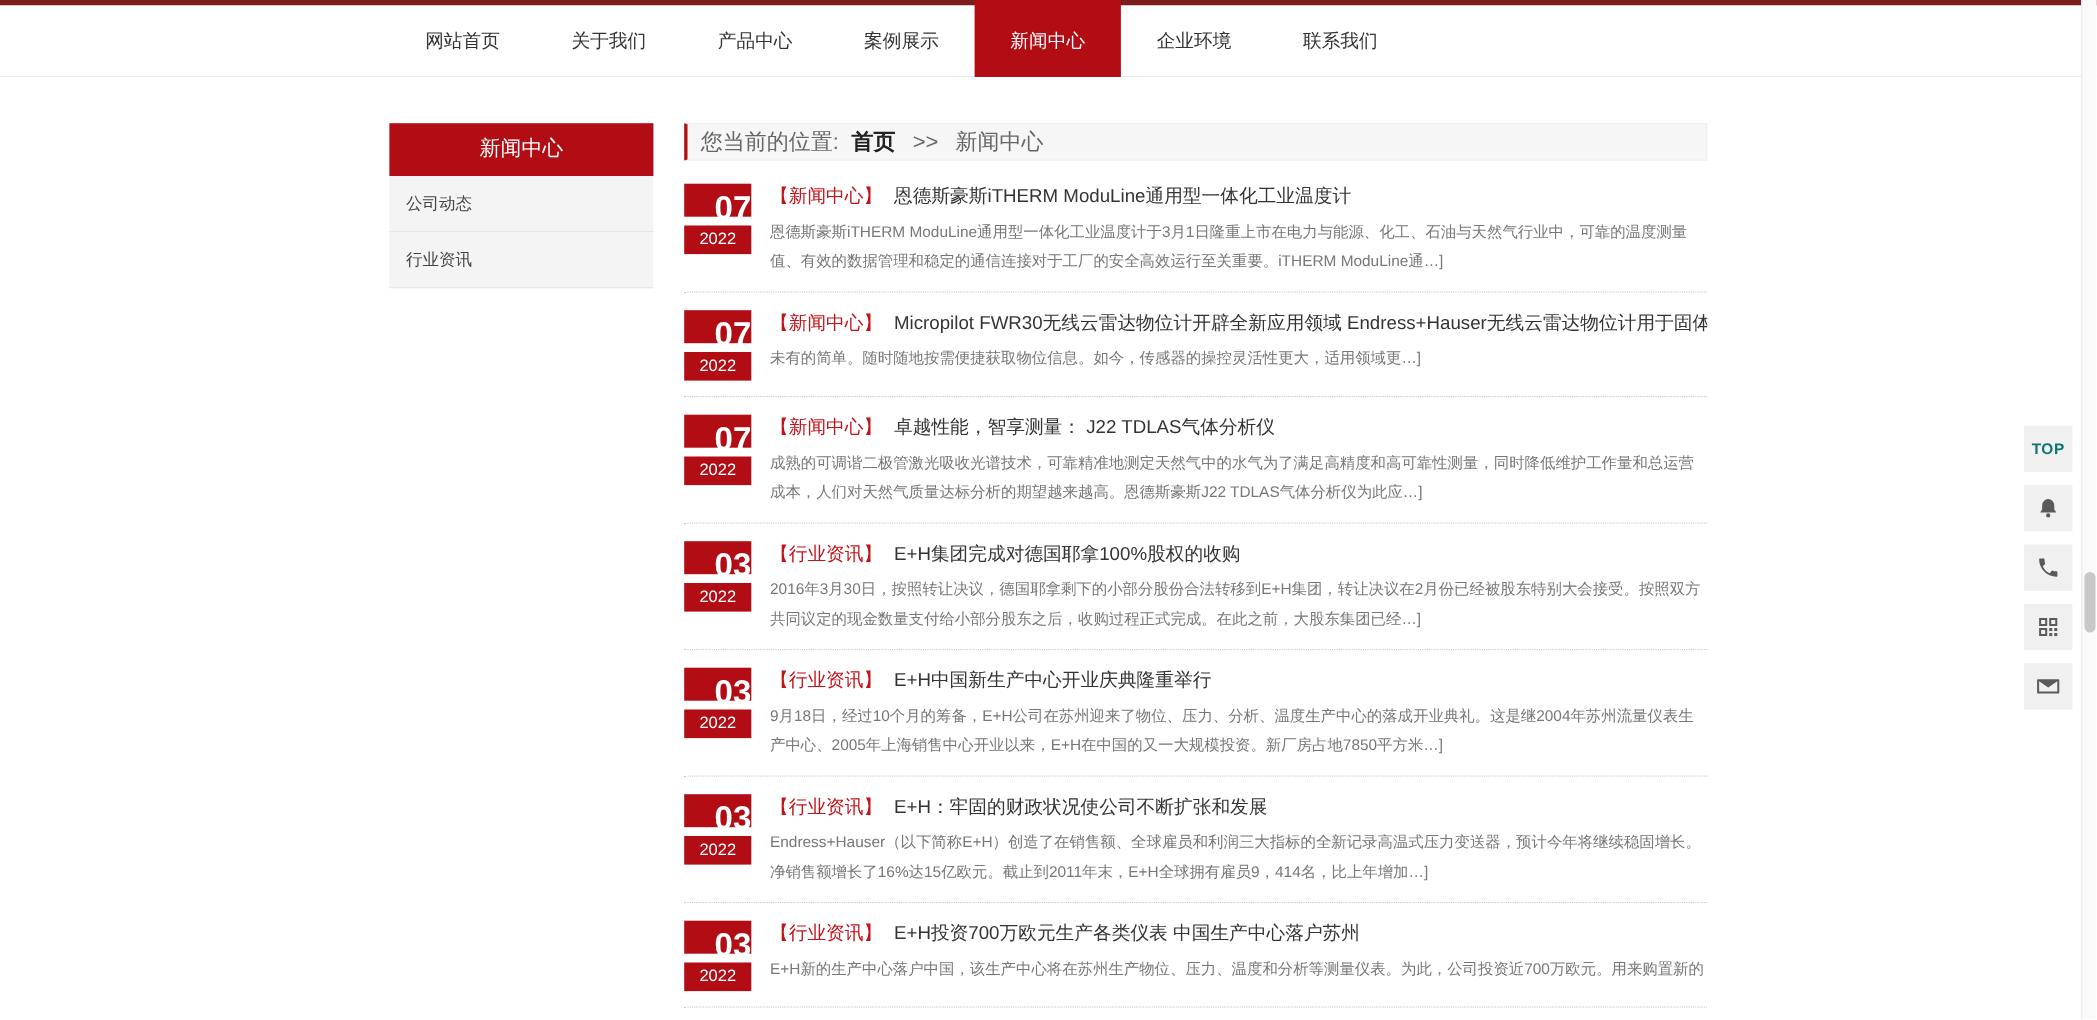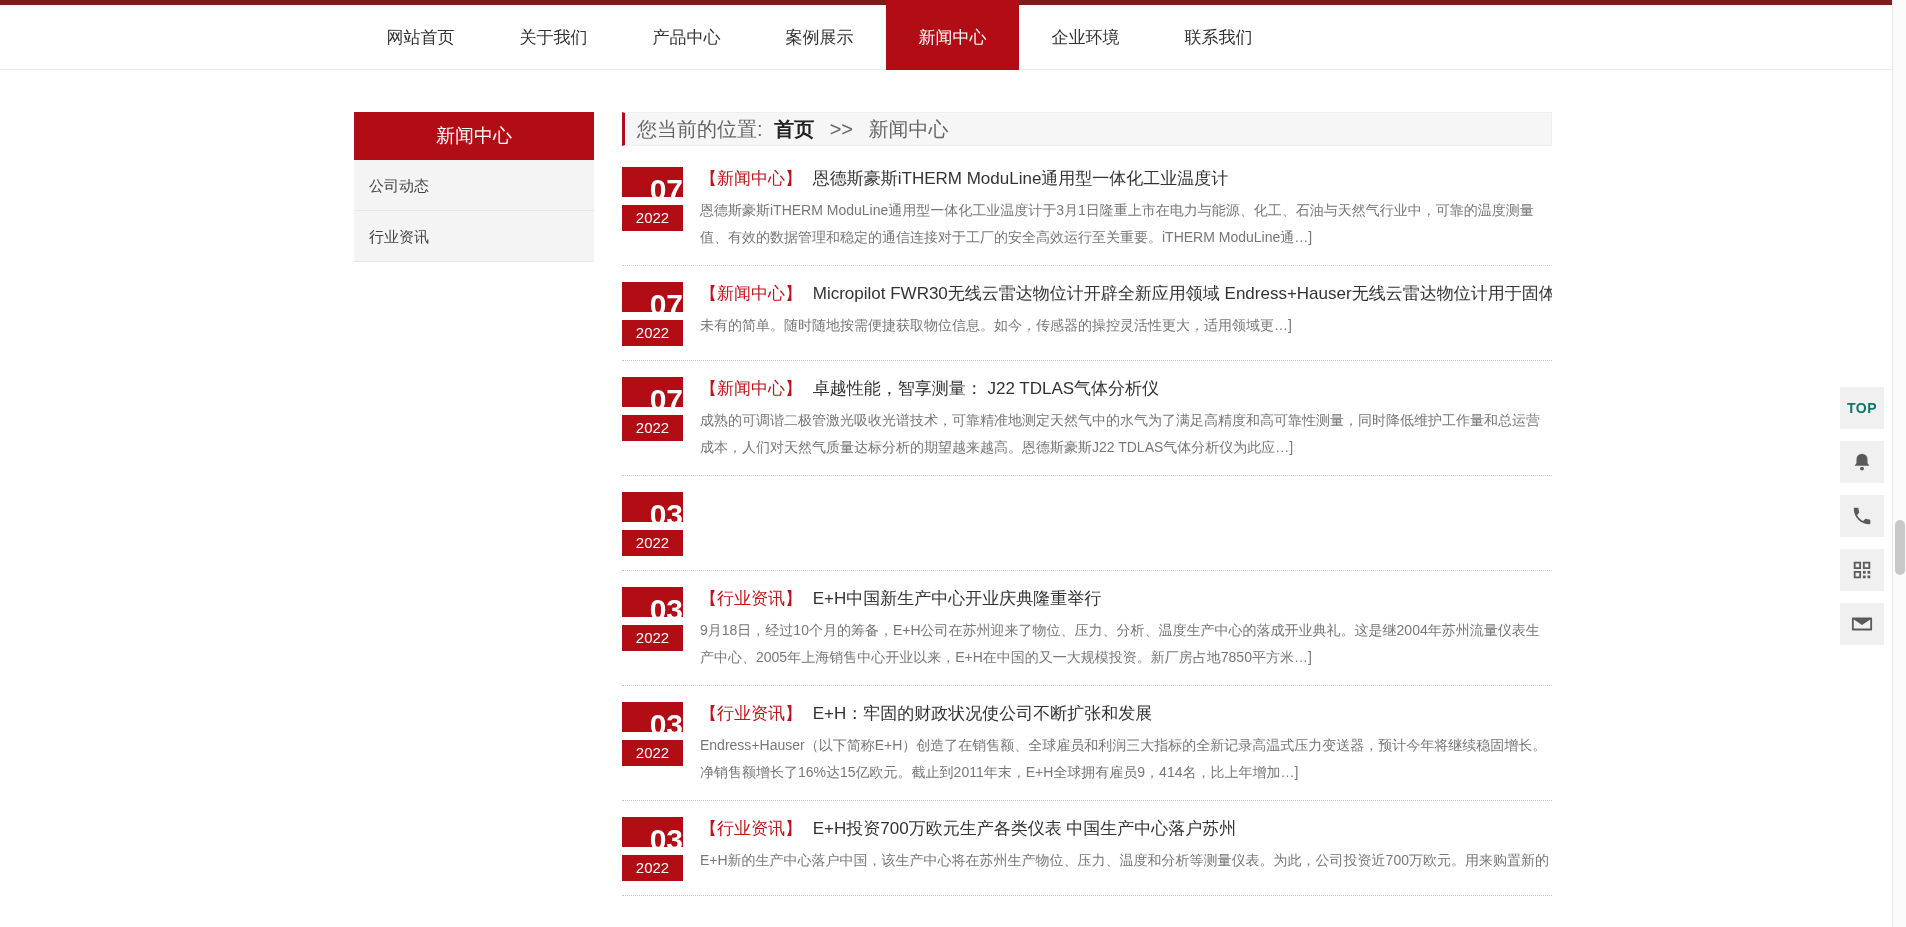--- a/index.html
+++ b/index.html
@@ -141,20 +141,28 @@
             <div class="ndesc">成熟的可调谐二极管激光吸收光谱技术，可靠精准地测定天然气中的水气为了满足高精度和高可靠性测量，同时降低维护工作量和总运营</div>
             <div class="ndesc">成本，人们对天然气质量达标分析的期望越来越高。恩德斯豪斯J22 TDLAS气体分析仪为此应…]</div>
           </div>
         </div>
 
         <div class="news-item">
           <div class="date">
             <div class="day">03</div>
             <div class="year">2022</div>
           </div>
+          <div class="nbody">
+            <div class="ntitle">
+              <span class="ncat">【行业资讯】</span>
+              <span class="ntext">E+H集团完成对德国耶拿100%股权的收购</span>
+            </div>
+            <div class="ndesc">2016年3月30日，按照转让决议，德国耶拿剩下的小部分股份合法转移到E+H集团，转让决议在2月份已经被股东特别大会接受。按照双方</div>
+            <div class="ndesc">共同议定的现金数量支付给小部分股东之后，收购过程正式完成。在此之前，大股东集团已经…]</div>
+          </div>
         </div>
 
         <div class="news-item">
           <div class="date">
             <div class="day">03</div>
             <div class="year">2022</div>
           </div>
           <div class="nbody">
             <div class="ntitle">
               <span class="ncat">【行业资讯】</span>

